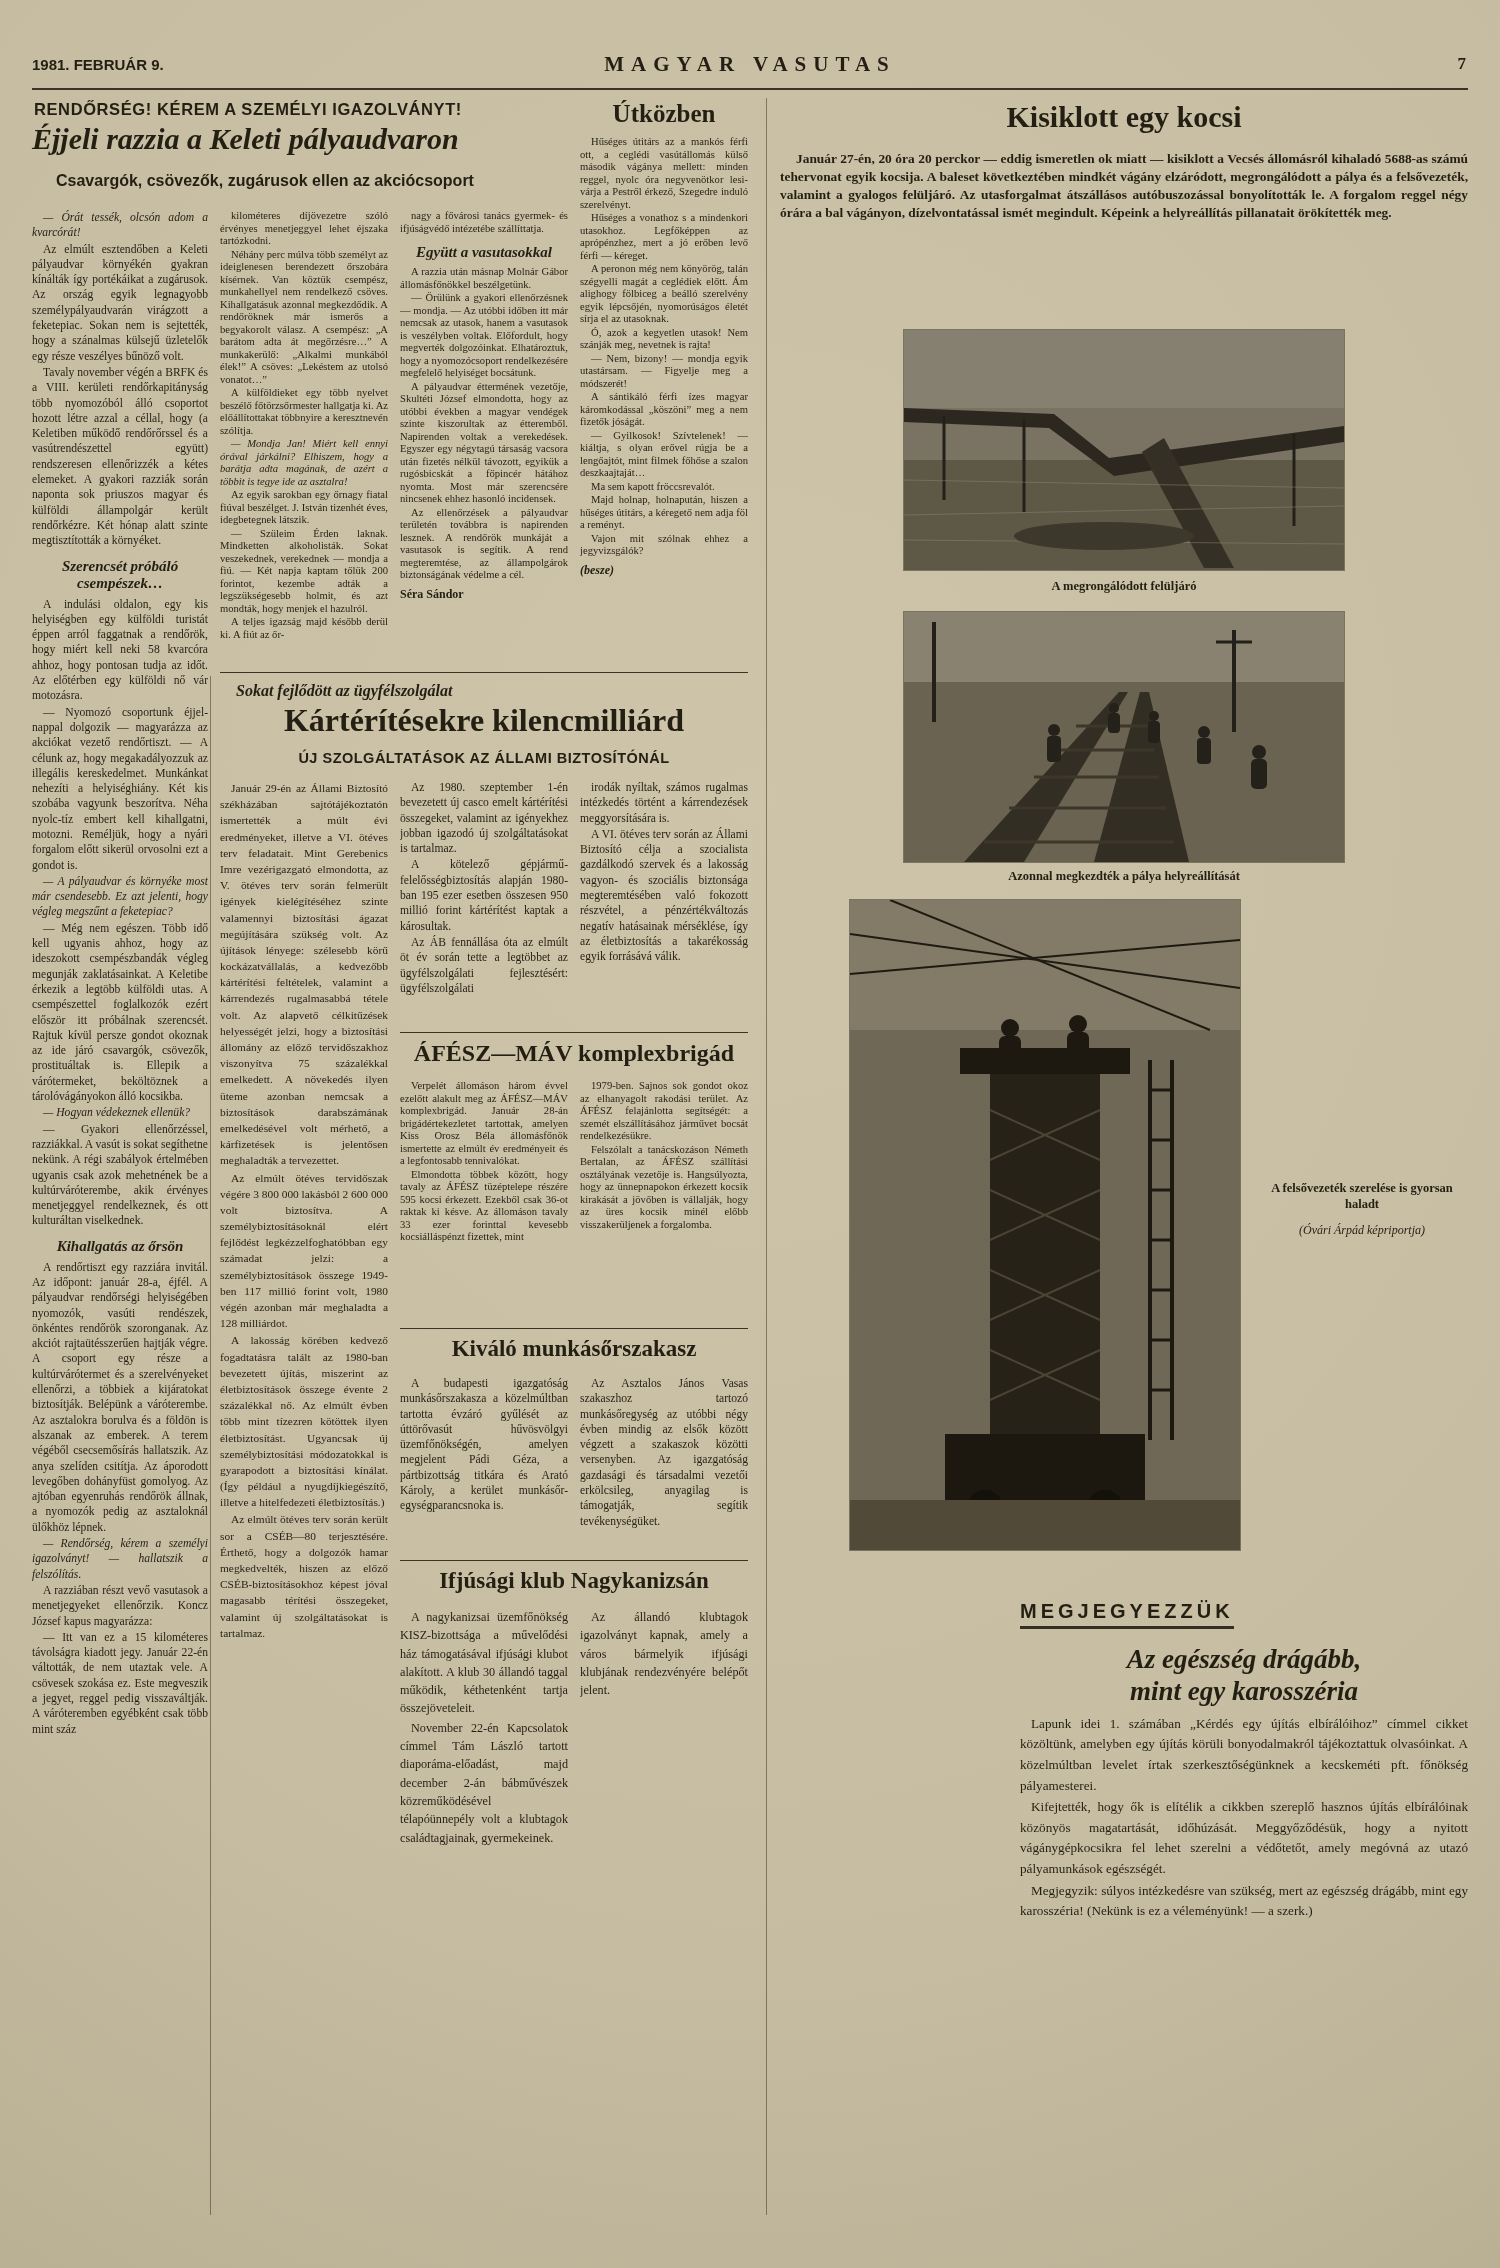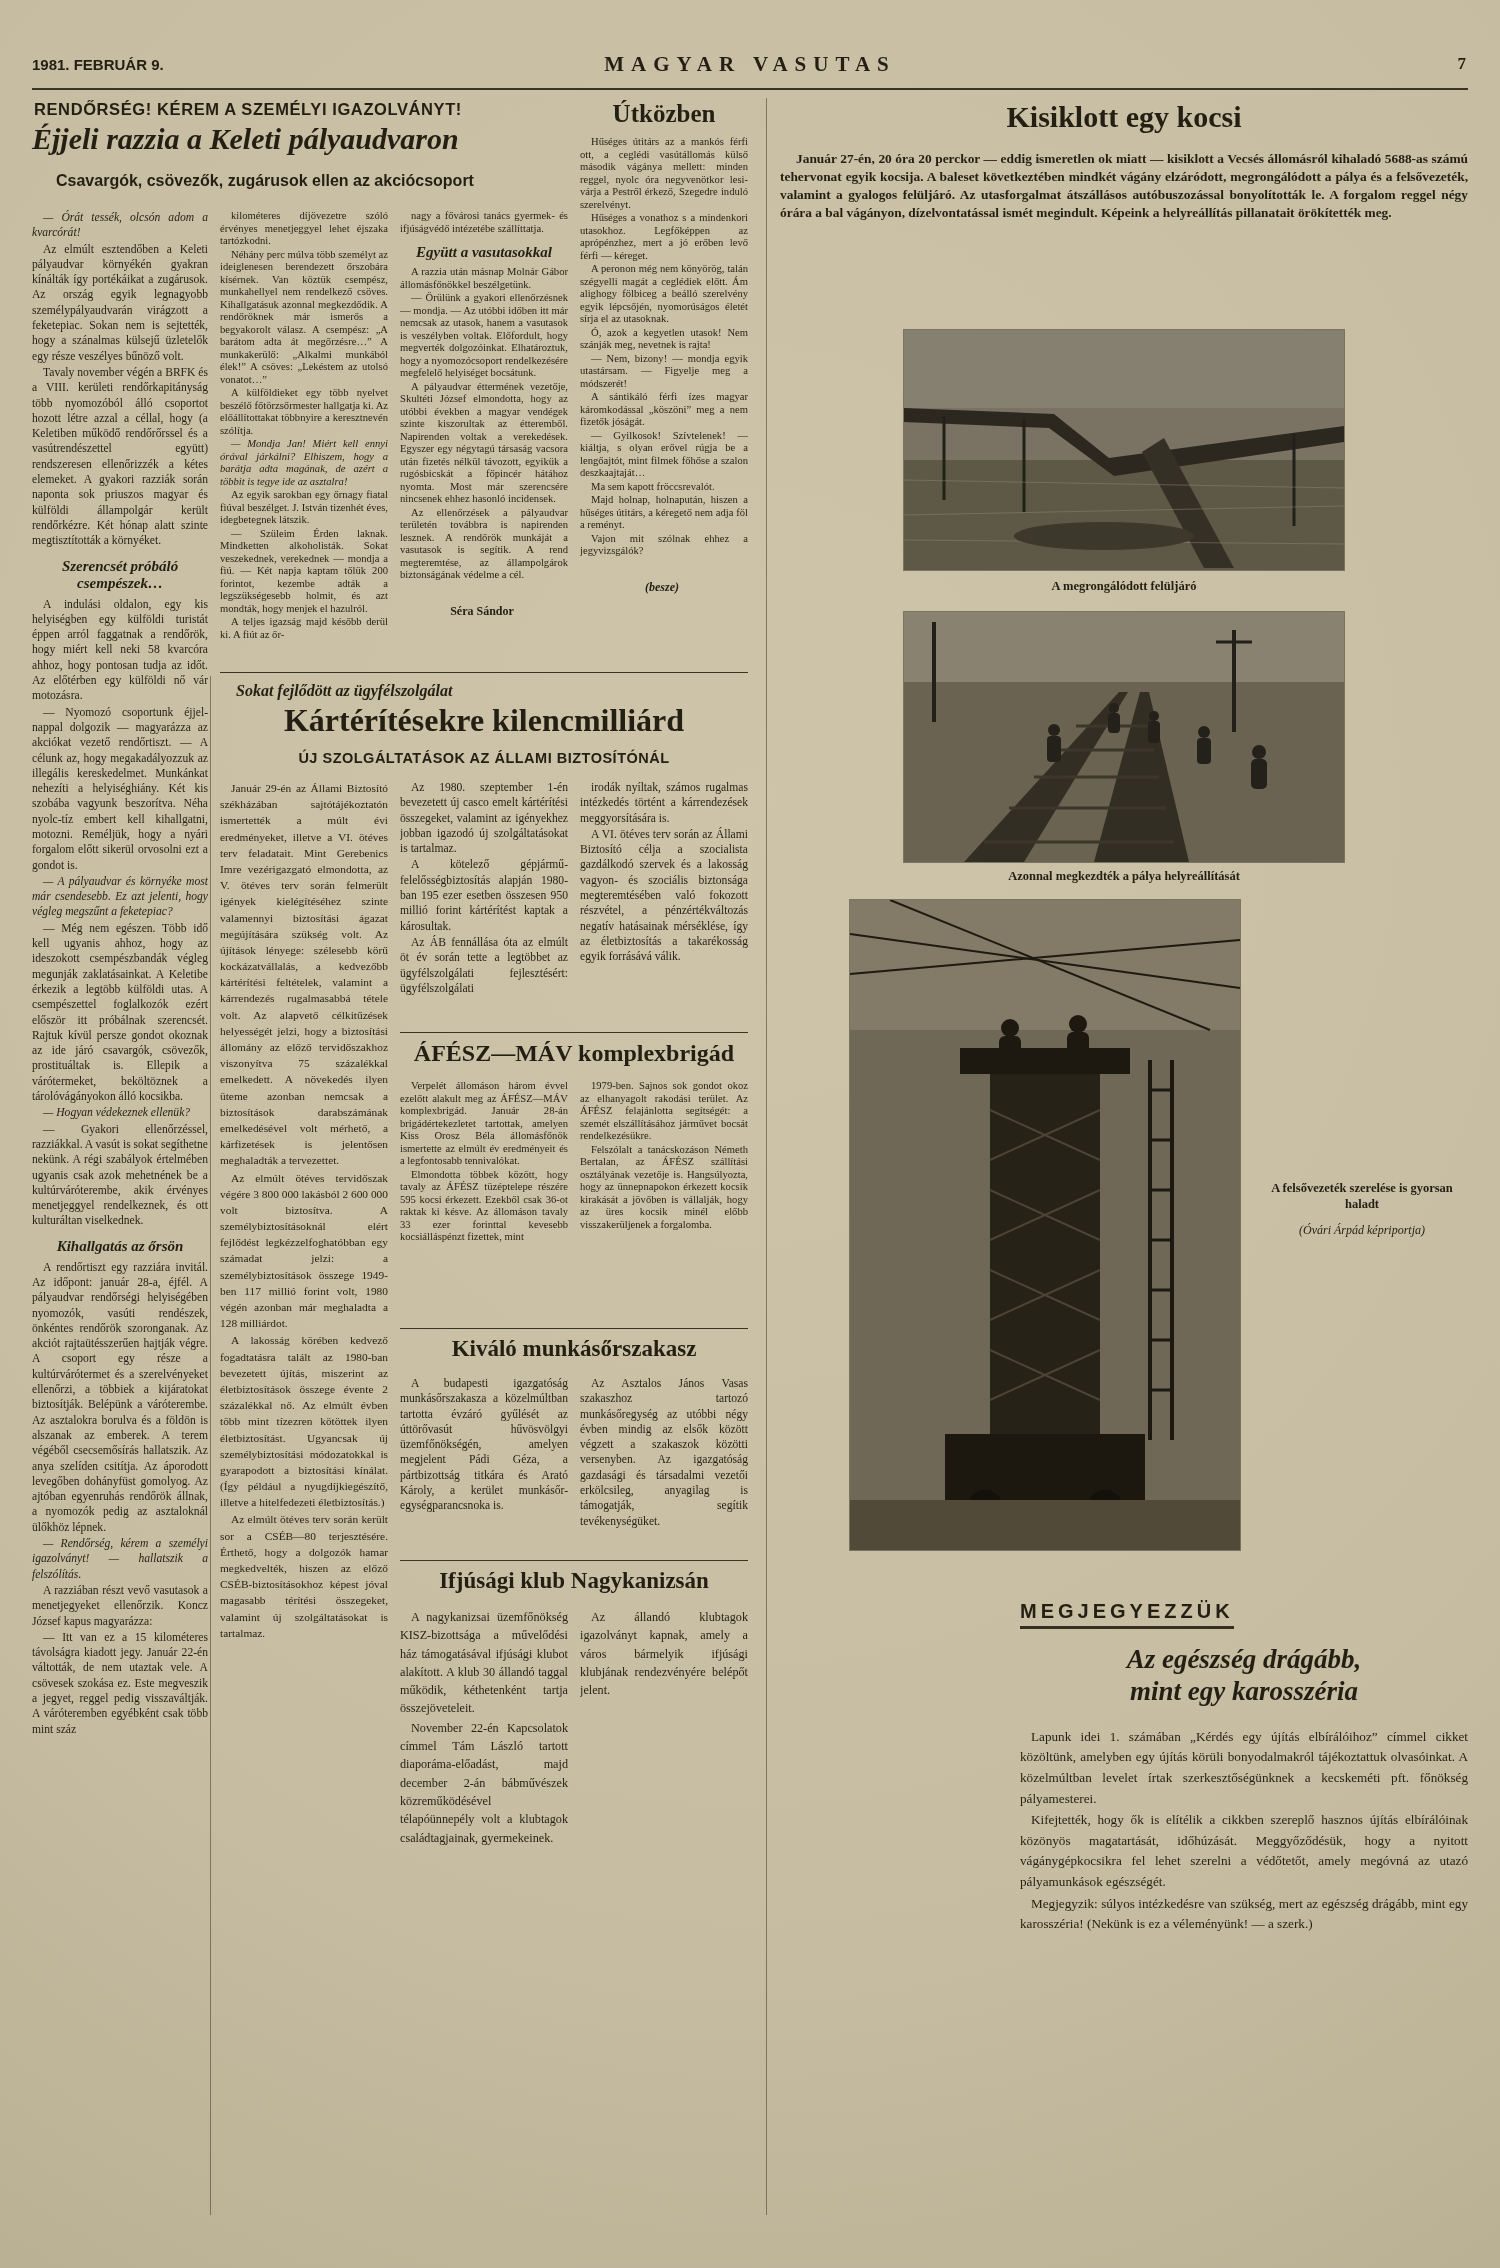--- a/index.html
+++ b/index.html
@@ -18,21 +18,21 @@
   .col p{margin:0 0 1px;text-align:justify;text-indent:11px;hyphens:auto}
   .col .subhead{font-weight:bold;font-style:italic;font-size:15px;text-align:center;margin:9px 0 5px;text-indent:0}
   .col .ital{font-style:italic}
   .md p{font-size:11.6px;line-height:1.32}
   .md2 p{font-size:11.4px;line-height:1.42}
   .sm p{font-size:10.6px;line-height:1.18}
   .lg p{font-size:12.2px;line-height:1.5}
   .xl p{font-size:13.2px;line-height:1.56}
   .col{overflow:hidden}
 
-  .sig{font-weight:bold;font-size:12px;text-align:center;margin-top:22px;padding-right:4px}
+  .sig{font-weight:bold;font-size:12px;text-align:left;margin-top:5px;padding-right:4px}
   .caption{font-weight:bold;font-size:12.5px;line-height:1.3;text-align:center}
   .photo{box-shadow:0 0 0 1px rgba(28,23,12,.45);background:#565040}
   .photo svg{display:block;width:100%;height:100%}
 
   .kicker{font-family:"Liberation Sans",sans-serif;font-weight:bold;letter-spacing:.6px}
   .bigtitle{font-weight:bold}
 </style>
 </head>
 <body>
 <div class="sheet"></div>
@@ -211,21 +211,21 @@
   <div>A felsővezeték szerelése is gyorsan haladt</div>
   <div style="font-weight:normal;font-style:italic;font-size:12px;margin-top:10px">(Óvári Árpád képriportja)</div>
 </div>
 
 <div class="abs" style="left:1020px;top:1600px;width:448px">
   <div class="sans" style="display:inline-block;font-weight:bold;font-size:20px;letter-spacing:4px;border-bottom:3px solid #352f20;padding-bottom:3px">MEGJEGYEZZÜK</div>
   <div style="text-align:center;font-weight:bold;font-style:italic;font-size:27px;margin-top:14px;line-height:1.2">
     <div>Az egészség drágább,</div>
     <div>mint egy karosszéria</div>
   </div>
-  <div class="col xl" style="margin-top:19px;height:430px">
+  <div class="col xl" style="margin-top:6px;height:430px">
     <div>
         <p>Lapunk idei 1. számában „Kérdés egy újítás elbírálóihoz” címmel cikket közöltünk, amelyben egy újítás körüli bonyodalmakról tájékoztattuk olvasóinkat. A közelmúltban levelet írtak szerkesztőségünknek a kecskeméti pft. főnökség pályamesterei.</p>
         <p>Kifejtették, hogy ők is elítélik a cikkben szereplő hasznos újítás elbírálóinak közönyös magatartását, időhúzását. Meggyőződésük, hogy a nyitott vágánygépkocsikra fel lehet szerelni a védőtetőt, amely megóvná az utazó pályamunkások egészségét.</p>
         <p>Megjegyzik: súlyos intézkedésre van szükség, mert az egészség drágább, mint egy karosszéria! (Nekünk is ez a véleményünk! — a szerk.)</p>
       </div>
   </div>
 </div>
 
 <div class="abs rule" style="left:220px;top:672px;width:528px;height:1px"></div>
 <div class="abs" style="left:236px;top:682px;font-weight:bold;font-style:italic;font-size:16px">Sokat fejlődött az ügyfélszolgálat</div>

